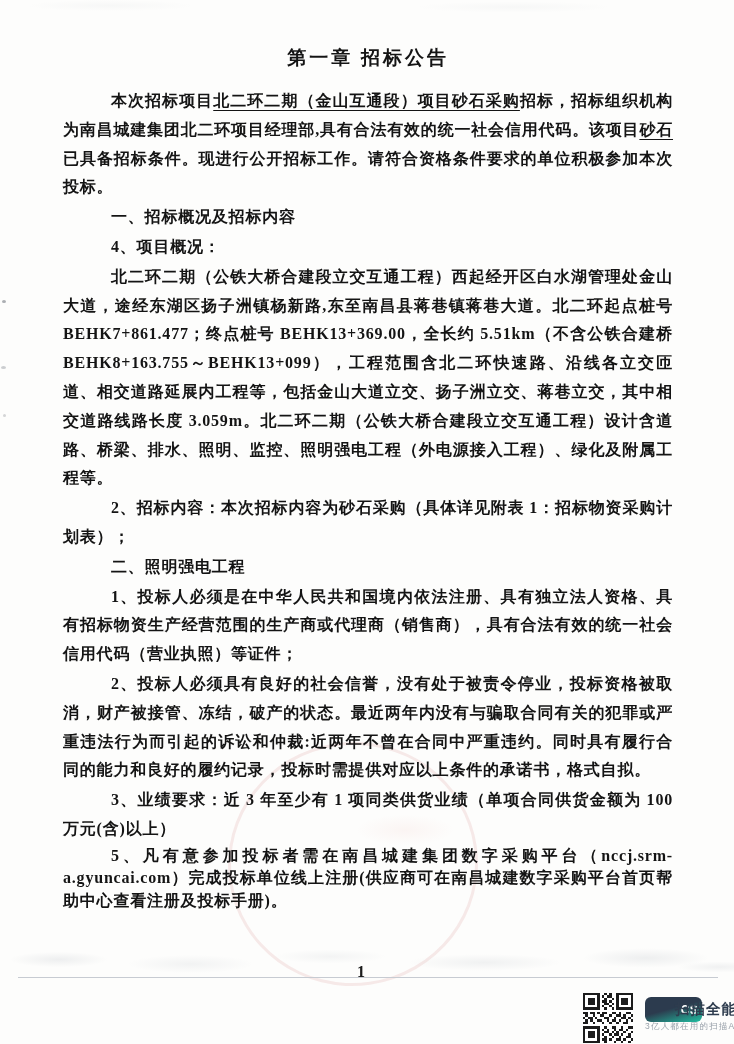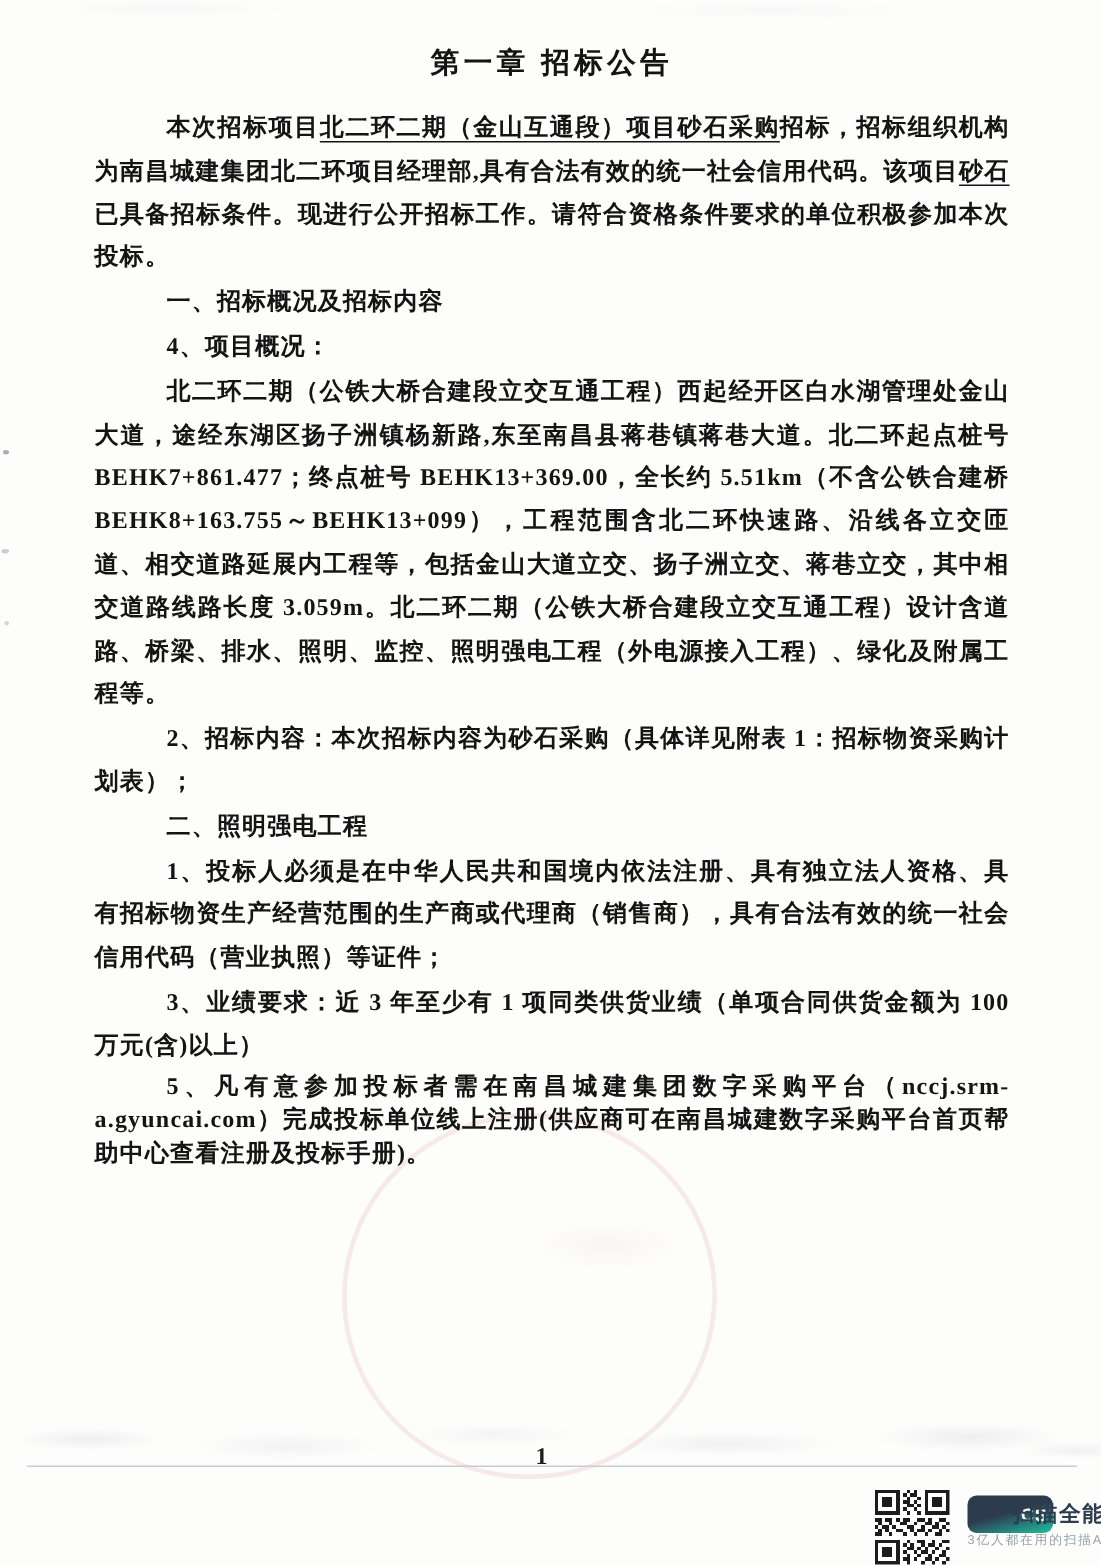--- a/index.html
+++ b/index.html
@@ -42,21 +42,21 @@
     border: 3px solid rgba(205,115,110,0.14);
     border-radius: 50%;
     transform: rotate(-8deg);
   }
   .seal-blob {
     position: absolute; left: 330px; top: 800px; width: 150px; height: 60px;
     background: radial-gradient(ellipse 70px 22px at 50% 50%, rgba(220,130,120,0.07), transparent 70%);
   }
 
   .doc {
-    position: absolute; left: 63px; top: 30px; width: 610px;
+    position: absolute; left: 63px; top: 45px; width: 610px;
     color: #141414;
     font-size: 16px;
     font-weight: 600;
     letter-spacing: 0.8px;
   }
   .doc-title {
     font-size: 19px; font-weight: 800; text-align: center;
     letter-spacing: 3px; margin: 0 0 16px 0; line-height: 26px;
   }
   .doc p {
@@ -122,20 +122,21 @@
 
     <p><span>本次招标项目</span><span class="u">北二环二期（金山互通段）项目砂石采购</span><span>招标，招标组织机构为南昌城建集团北二环项目经理部,具有合法有效的统一社会信用代码。该项目</span><span class="u">砂石</span><span>已具备招标条件。现进行公开招标工作。请符合资格条件要求的单位积极参加本次投标。</span></p>
 
     <p class="heading">一、招标概况及招标内容</p>
     <p>4、项目概况：</p>
     <p>北二环二期（公铁大桥合建段立交互通工程）西起经开区白水湖管理处金山大道，途经东湖区扬子洲镇杨新路,东至南昌县蒋巷镇蒋巷大道。北二环起点桩号 BEHK7+861.477；终点桩号 BEHK13+369.00，全长约 5.51km（不含公铁合建桥 BEHK8+163.755～BEHK13+099），工程范围含北二环快速路、沿线各立交匝道、相交道路延展内工程等，包括金山大道立交、扬子洲立交、蒋巷立交，其中相交道路线路长度 3.059m。北二环二期（公铁大桥合建段立交互通工程）设计含道路、桥梁、排水、照明、监控、照明强电工程（外电源接入工程）、绿化及附属工程等。</p>
     <p>2、招标内容：本次招标内容为砂石采购（具体详见附表 1：招标物资采购计划表）；</p>
 
     <p class="heading">二、照明强电工程</p>
     <p>1、投标人必须是在中华人民共和国境内依法注册、具有独立法人资格、具有招标物资生产经营范围的生产商或代理商（销售商），具有合法有效的统一社会信用代码（营业执照）等证件；</p>
+    <p>2、投标人必须具有良好的社会信誉，没有处于被责令停业，投标资格被取消，财产被接管、冻结，破产的状态。最近两年内没有与骗取合同有关的犯罪或严重违法行为而引起的诉讼和仲裁:近两年不曾在合同中严重违约。同时具有履行合同的能力和良好的履约记录，投标时需提供对应以上条件的承诺书，格式自拟。</p>
     <p>3、业绩要求：近 3 年至少有 1 项同类供货业绩（单项合同供货金额为 100 万元(含)以上）</p>
     <p class="tight">5、凡有意参加投标者需在南昌城建集团数字采购平台（nccj.srm-a.gyuncai.com）完成投标单位线上注册(供应商可在南昌城建数字采购平台首页帮助中心查看注册及投标手册)。</p>
   </div>
 
   <div class="footer-line"></div>
   <div class="page-number">1</div>
 
   <svg class="qr" viewBox="0 0 21 21" shape-rendering="crispEdges">
     <rect x="0" y="0" width="21" height="21" fill="#ffffff"></rect>
     <rect x="0" y="0" width="7" height="7" fill="#1c1c1c"></rect>

